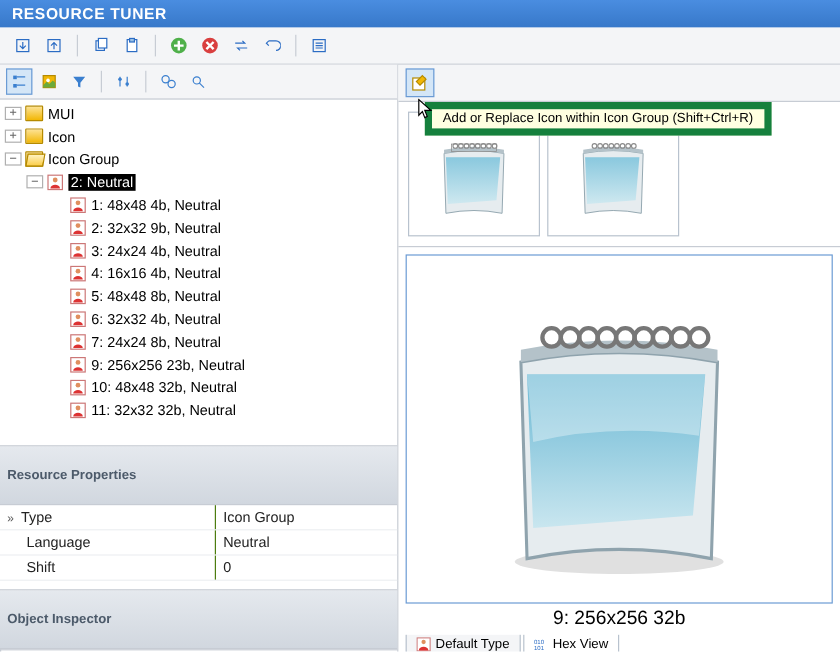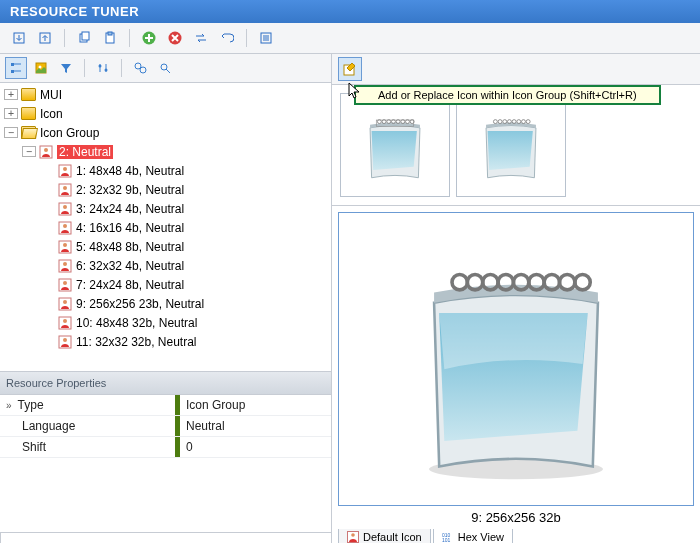--- a/index.html
+++ b/index.html
@@ -8,41 +8,41 @@
 .toolbar-main { background: #f4f5f7; border-bottom: 1px solid #c7ccd4; padding: 4px 8px; display: flex; align-items: center; gap: 4px; }
 .tb-btn { width: 22px; height: 22px; display: flex; align-items: center; justify-content: center; border: 1px solid transparent; border-radius: 2px; cursor: pointer; }
 .tb-sep { width: 1px; height: 18px; background: #c7ccd4; margin: 0 4px; }
 .workspace { display: flex; height: calc(100% - 49px); }
 .left-pane { width: 332px; border-right: 1px solid #c7ccd4; display: flex; flex-direction: column; background: #fff; }
 .left-toolbar { display: flex; align-items: center; gap: 3px; padding: 3px 5px; border-bottom: 1px solid #c7ccd4; background: #f4f5f7; }
 .lt-btn { width: 22px; height: 22px; display: flex; align-items: center; justify-content: center; border: 1px solid transparent; cursor: pointer; }
 .lt-btn.active { border: 1px solid #6b9bd4; background: #d4e6f7; }
 .tree { flex: 0 0 auto; height: 288px; overflow-y: auto; padding: 2px 4px; }
 .tree-row { display: flex; align-items: center; height: 19px; white-space: nowrap; cursor: pointer; }
-.tree-row.selected .label { background: #ef4444; color: #fff; padding: 0 2px; }
+.tree-row.selected .label { background: #000000; color: #fff; padding: 0 2px; }
 .expander { width: 14px; text-align: center; font-family: monospace; font-size: 10px; color: #666; border: 1px solid #b0b0b0; height: 11px; line-height: 9px; margin-right: 3px; cursor: pointer; }
 .folder-ico { width: 15px; height: 13px; background: linear-gradient(#fde293, #f2b705); border: 1px solid #b58a00; border-radius: 1px; margin-right: 4px; position: relative; }
 .folder-ico.open::before { content: ''; position: absolute; top: 1px; left: -1px; right: -1px; bottom: -1px; background: linear-gradient(#fff2c2, #fbce4a); border: 1px solid #b58a00; transform: skewX(-10deg) translateX(1px); }
 .person-ico { width: 14px; height: 14px; margin-right: 4px; }
-.section-hdr { background: linear-gradient(#e5e9ee, #d1d7df); border-top: 1px solid #c7ccd4; border-bottom: 1px solid #c7ccd4; padding: 5px 6px; font-weight: normal; color: #4c5a6a; font-size: 11px; }
+.section-hdr { background: linear-gradient(#e5e9ee, #d1d7df); border-top: 1px solid #c7ccd4; border-bottom: 1px solid #c7ccd4; padding: 18px 6px; font-weight: bold; color: #4c5a6a; font-size: 11px; }
 .props { border-top: none; }
 .prop-row { display: flex; border-bottom: 1px solid #edeff2; }
-.prop-key { width: 180px; padding: 3px 6px 3px 22px; border-right: 5px solid #4d7c0f; color: #222; }
+.prop-key { width: 180px; padding: 3px 6px 3px 22px; border-right: 1px solid #4d7c0f; color: #222; }
 .prop-val { padding: 3px 6px; color: #222; }
 .prop-row.first .prop-key { padding-left: 6px; }
 .chevron { font-size: 10px; color: #555; margin-right: 6px; }
 .obj-insp { flex: 1; }
 .right-pane { flex: 1; display: flex; flex-direction: column; position: relative; }
 .right-toolbar { background: #f4f5f7; border-bottom: 1px solid #c7ccd4; padding: 3px 6px; display: flex; align-items: center; }
 .rt-btn { width: 24px; height: 24px; display: flex; align-items: center; justify-content: center; border: 1px solid #6b9bd4; background: #d4e6f7; cursor: pointer; }
-.tooltip { position: absolute; top: 31px; left: 22px; background: #ffffe1; border: 2px solid #15803d; padding: 2px 22px; font-size: 11px; z-index: 10; white-space: nowrap; }
+.tooltip { position: absolute; top: 31px; left: 22px; background: #ffffe1; border: 6px solid #15803d; padding: 2px 9px; font-size: 11px; z-index: 10; white-space: nowrap; }
 .thumbs { display: flex; gap: 6px; padding: 8px; border-bottom: 1px solid #c7ccd4; }
 .thumb { width: 110px; height: 104px; border: 1px solid #b8c2ce; background: #fff; display: flex; align-items: center; justify-content: center; }
 .preview { flex: 1; border: 1px solid #6b9bd4; margin: 6px 6px 2px 6px; display: flex; align-items: center; justify-content: center; background: #fff; }
-.caption { text-align: center; font-size: 13px; padding: 2px 0 4px; }
+.caption { text-align: center; font-size: 16px; padding: 2px 0 4px; }
 .view-tabs { display: flex; gap: 2px; padding: 0 6px 2px; }
 .view-tab { border: 1px solid #b8c2ce; border-top: none; padding: 2px 8px; background: #fff; display: flex; align-items: center; gap: 4px; font-size: 11px; cursor: pointer; }
 .view-tab.active { background: #f4f5f7; }
 .cursor { position: absolute; top: 28px; left: 16px; pointer-events: none; z-index: 12; }
 .bottom-strip { height: 16px; border-top: 1px solid #c7ccd4; border-left: 1px solid #c7ccd4; }
 
 
 .notepad { display: block; }
 
 svg text { user-select: none; }
@@ -279,20 +279,21 @@
       <div class="prop-row">
         <div class="prop-key">Language</div>
         <div class="prop-val">Neutral</div>
       </div>
       <div class="prop-row">
         <div class="prop-key">Shift</div>
         <div class="prop-val">0</div>
       </div>
     </div>
     <div style="height:18px"></div>
+    <div class="section-hdr">Object Inspector</div>
     <div class="obj-insp"></div>
     <div class="bottom-strip"></div>
   </div>
 
   <div class="right-pane">
     <div class="right-toolbar">
       <div class="rt-btn">
         <svg width="16" height="16">
             <rect x="2" y="4" width="10" height="10" fill="#fff" stroke="#b58a00"></rect>
             <path d="M10 2l3 3-5 5-3-3z" fill="#f2b705" stroke="#b58a00"></path>
@@ -376,21 +377,21 @@
     </div>
     <div class="caption">9: 256x256 32b</div>
 
     <div class="view-tabs">
       <div class="view-tab active">
         <svg width="12" height="12">
             <rect x="0.5" y="0.5" width="11" height="11" fill="#fff" stroke="#c77"></rect>
             <circle cx="6" cy="4" r="1.8" fill="#e08f5f"></circle>
             <path d="M2 11c0-2 2-3 4-3s4 1 4 3z" fill="#d33"></path>
           </svg>
-        <span>Default Icon</span>
+        <span>Default Type</span>
       </div>
       <div class="view-tab">
         <svg width="12" height="12">
             <text x="0" y="6" font-size="5" fill="#2b6cc4">010</text>
             <text x="0" y="11" font-size="5" fill="#2b6cc4">101</text>
           </svg>
         <span>Hex View</span>
       </div>
     </div>
   </div>

